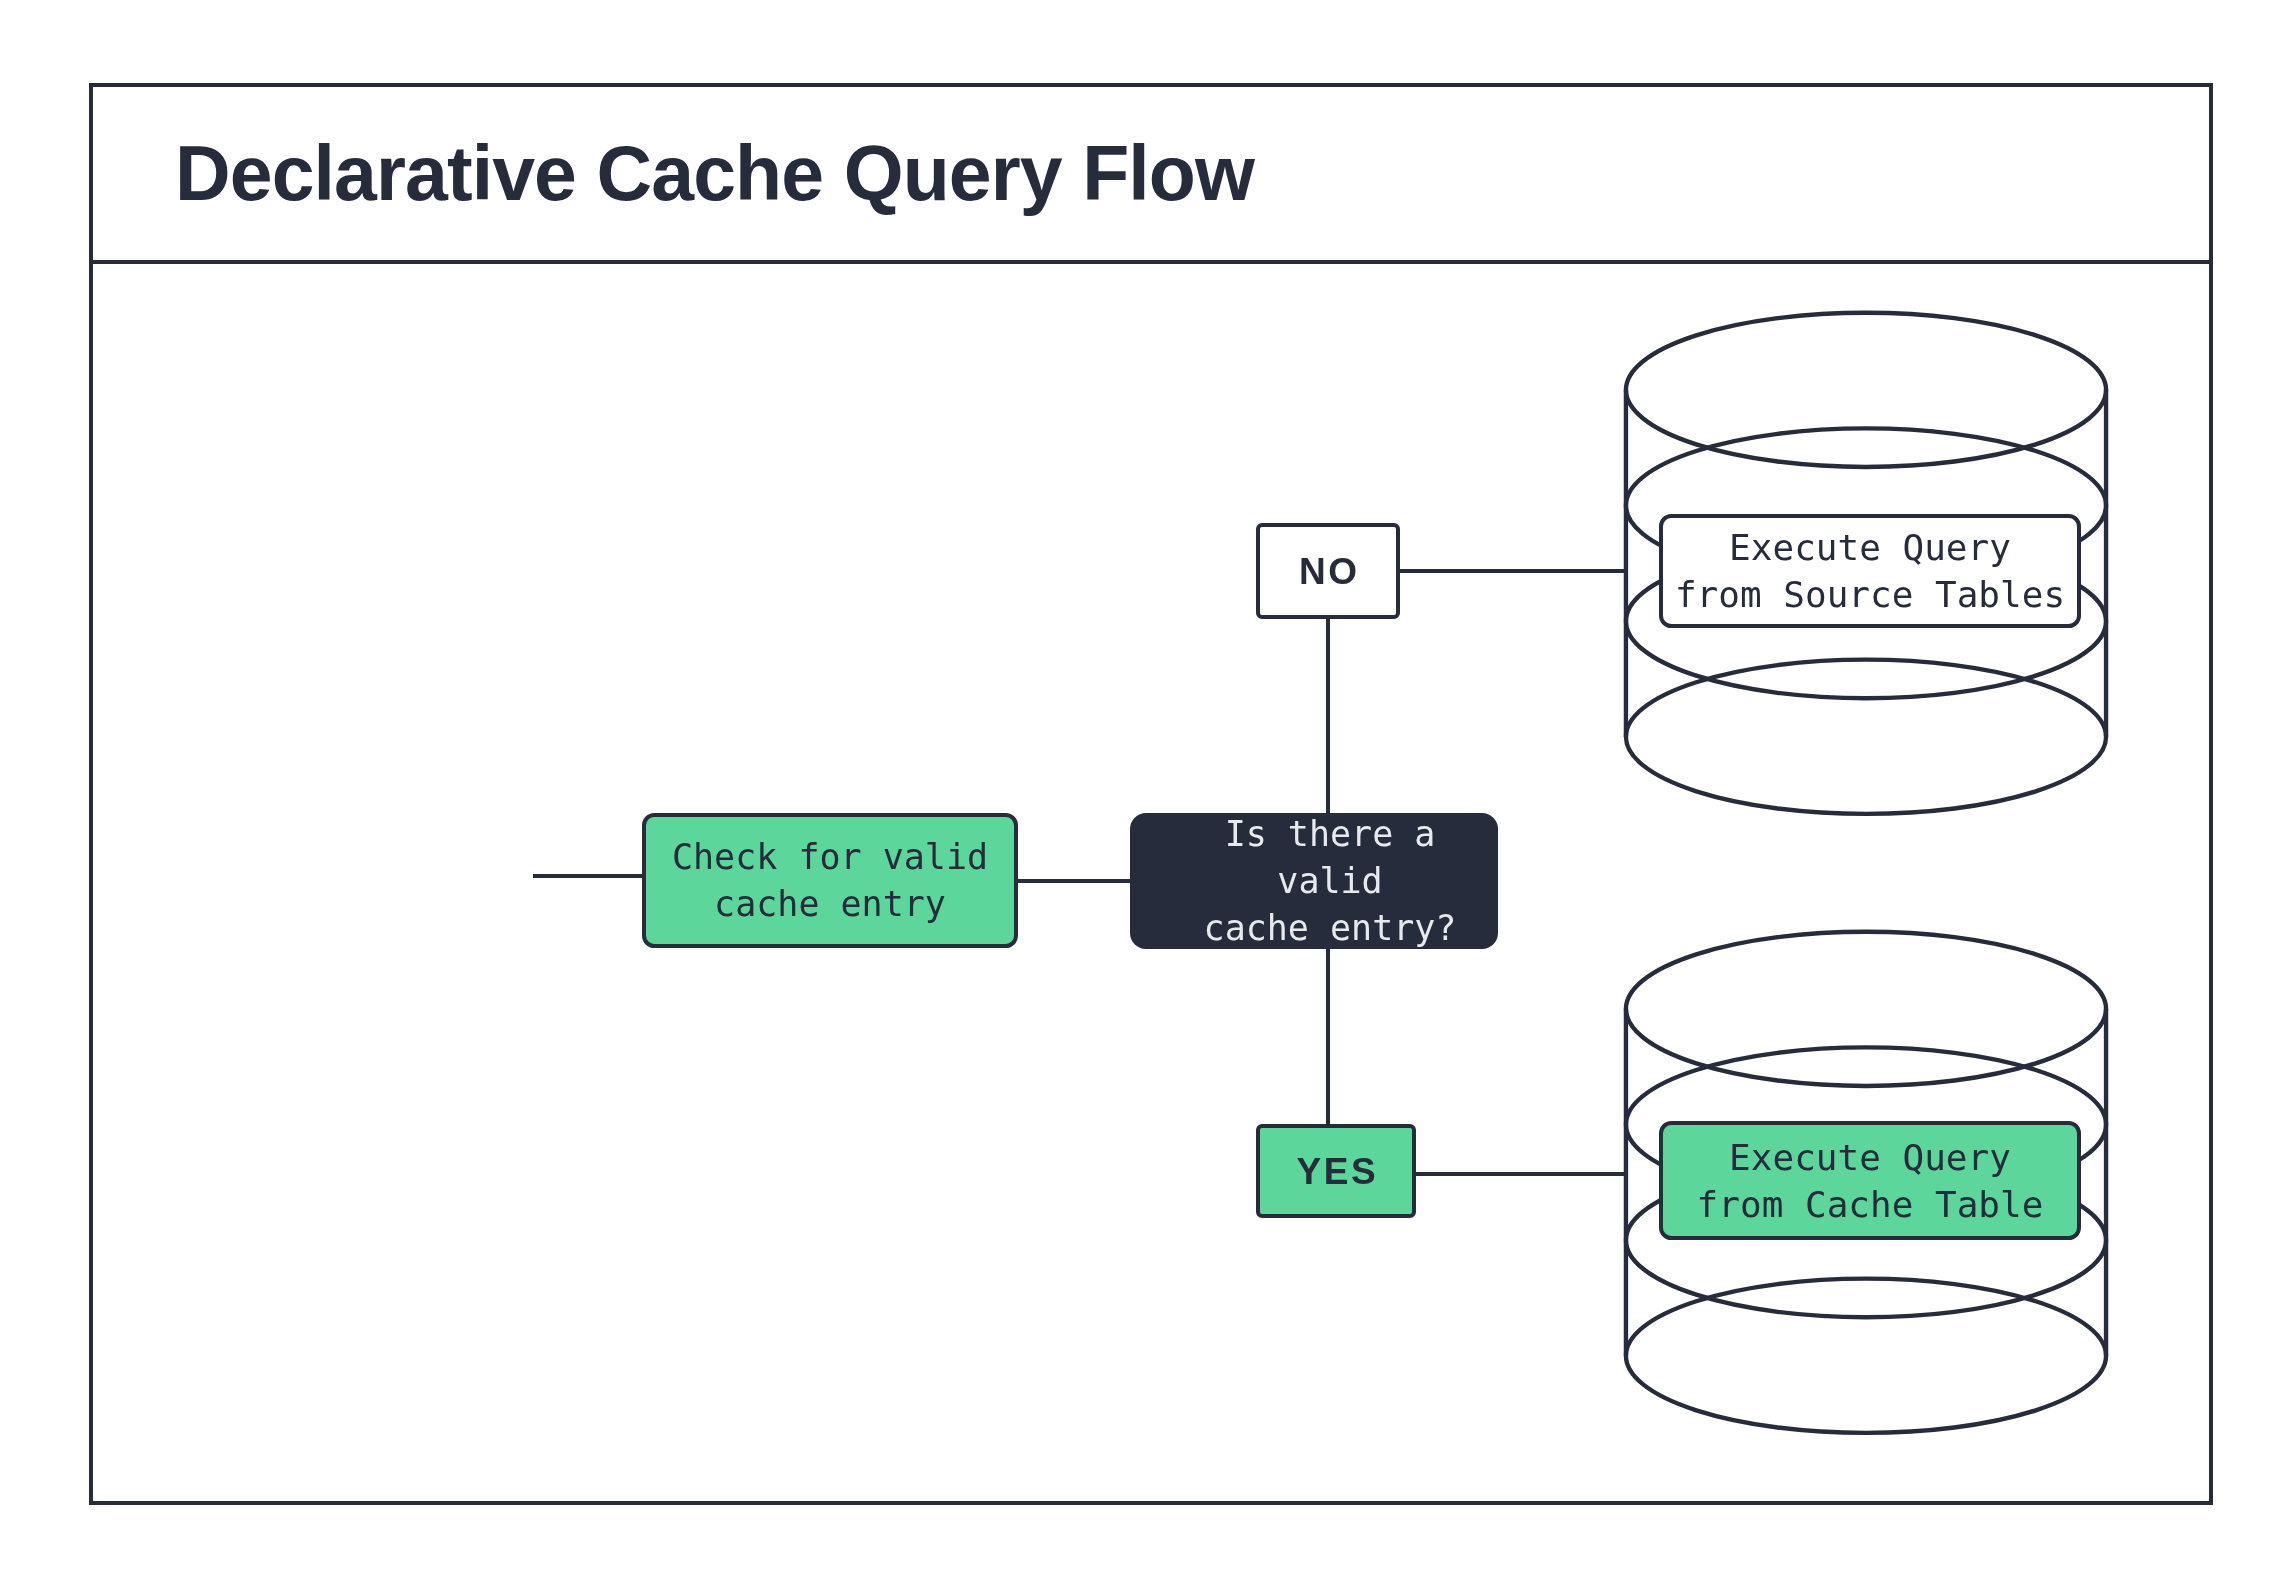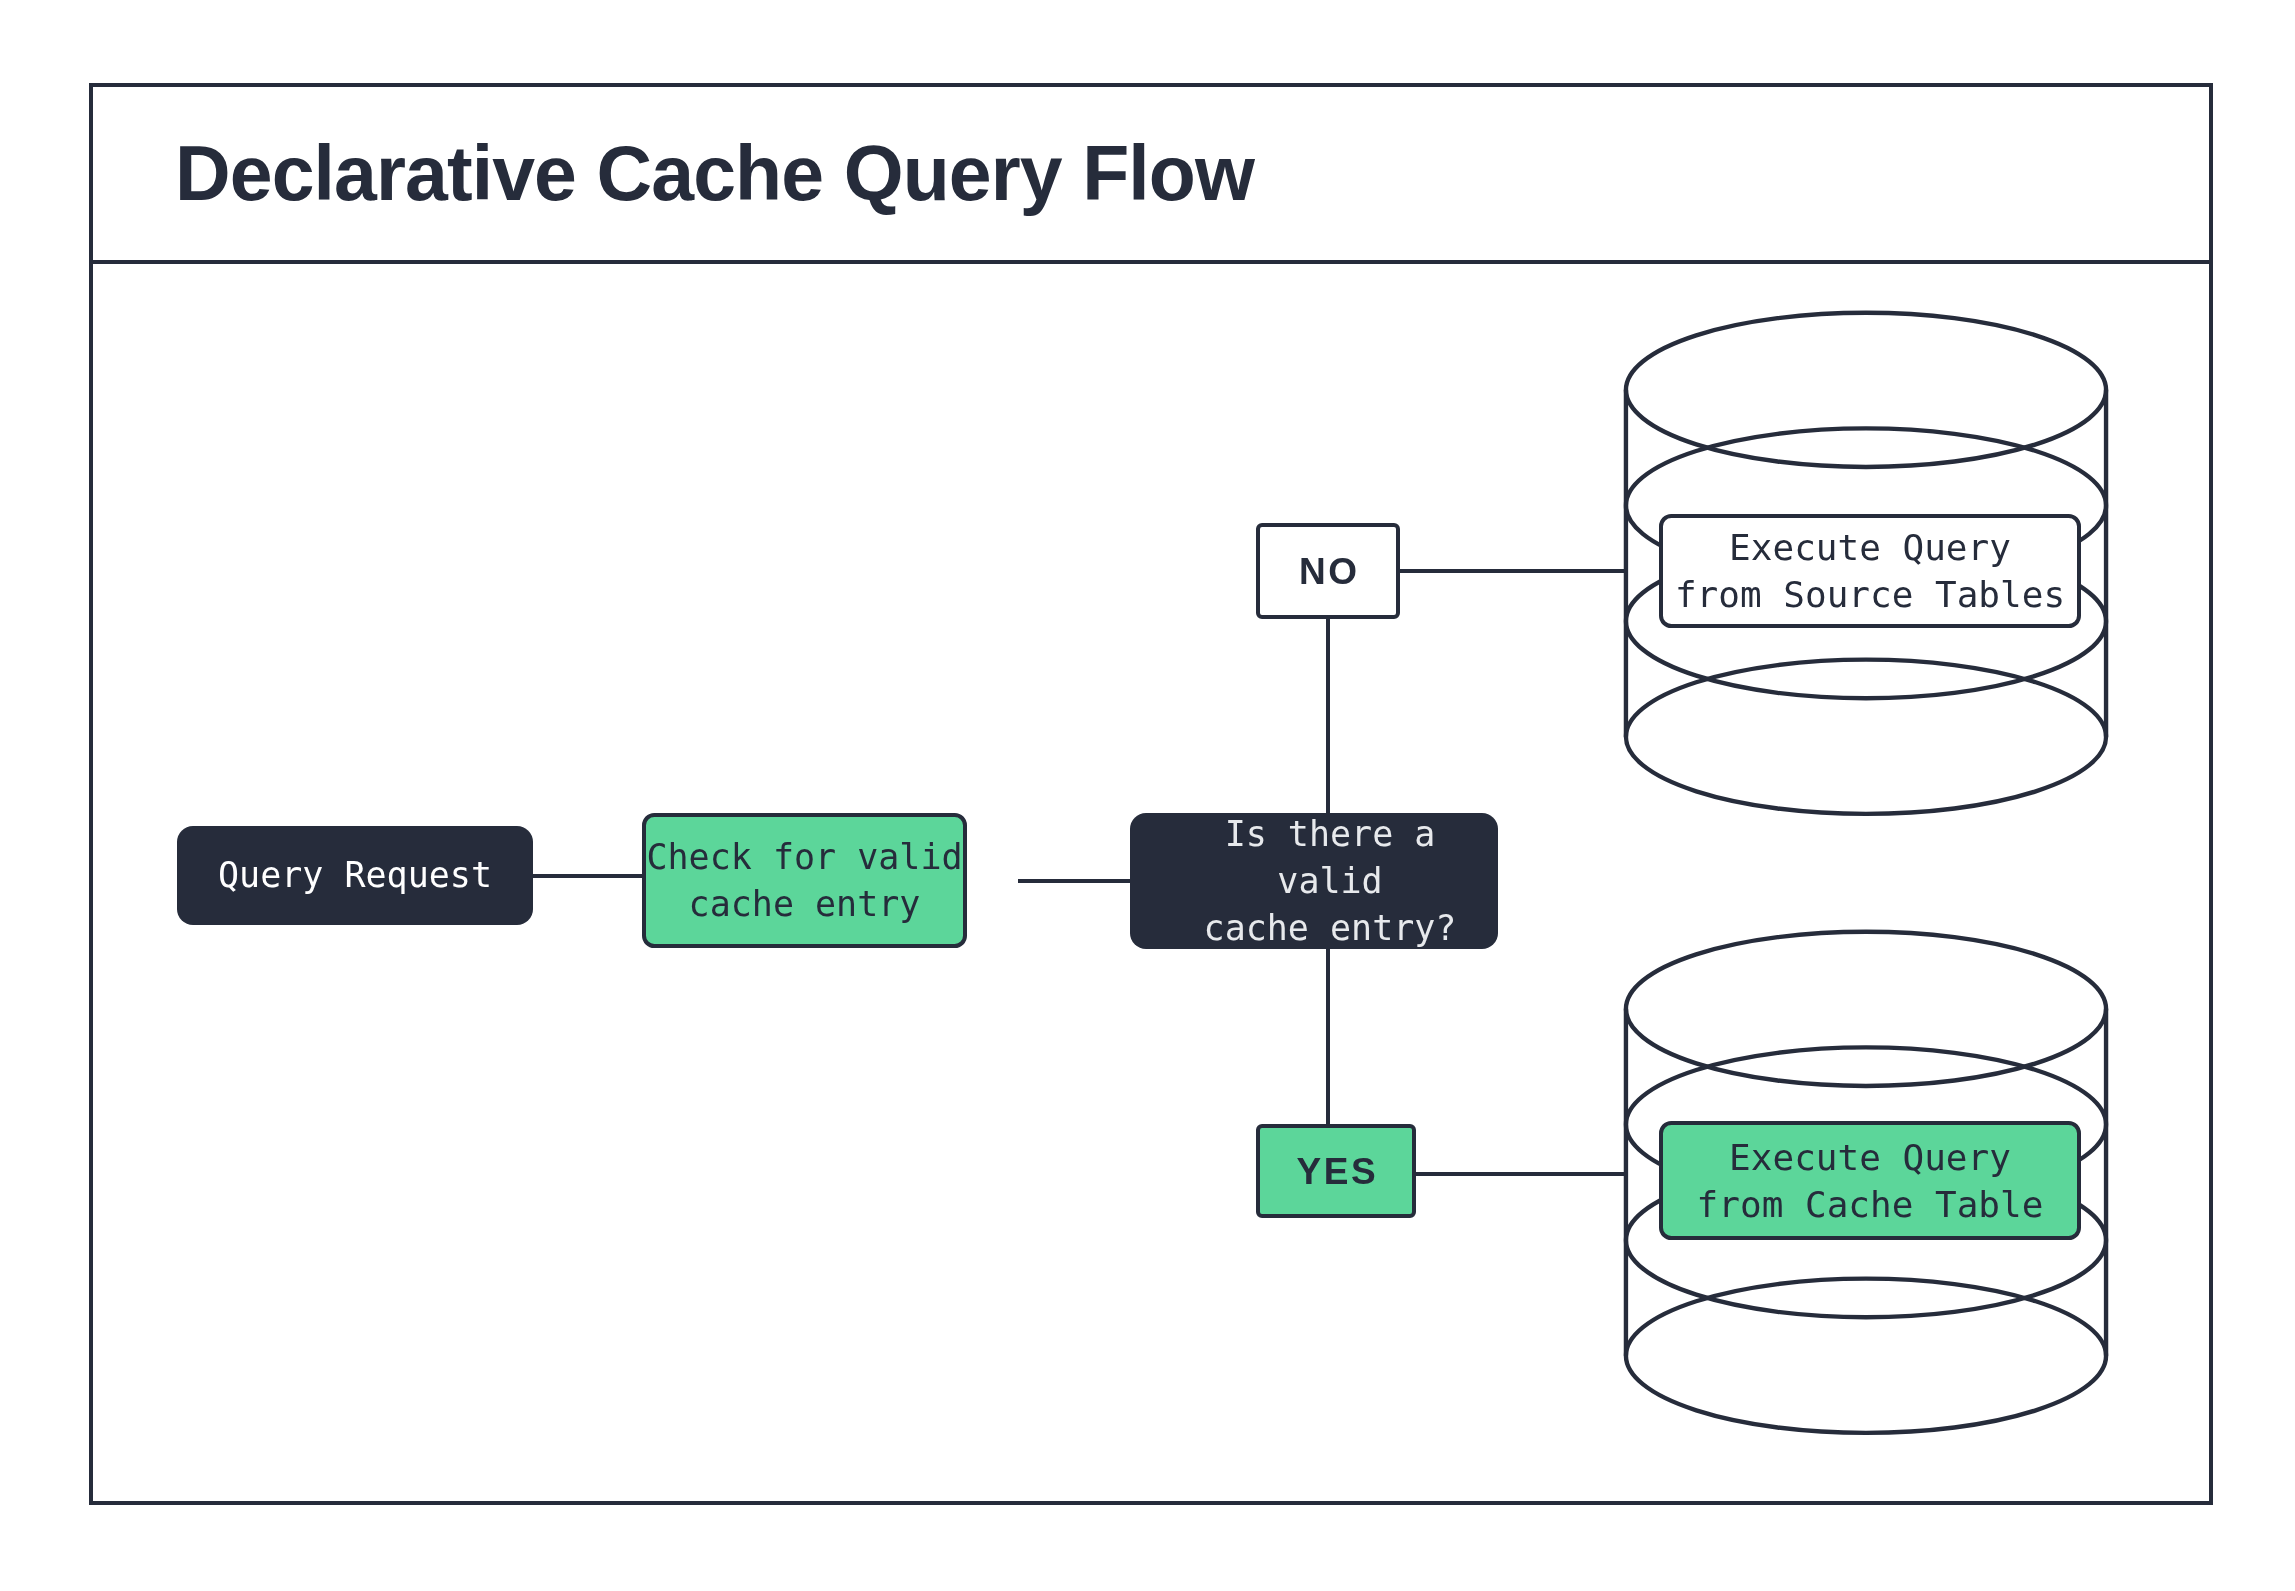--- a/index.html
+++ b/index.html
@@ -67,21 +67,21 @@
     border:4.4px solid var(--ink);
     border-radius:12.3px;
   }
   .node-white{
     background:var(--paper);
     color:var(--ink);
     border:4.4px solid var(--ink);
     border-radius:12.3px;
   }
   #node-query{left:177px;top:826px;width:356px;height:99px;}
-  #node-check{left:642px;top:813px;width:325px;height:135px;}
+  #node-check{left:642px;top:813px;width:376px;height:135px;}
   #node-decision{left:1130px;top:813px;width:368px;height:136px;color:var(--decision-text);padding-left:32px;}
   .branch{
     font-family:"Liberation Sans",sans-serif;
     font-weight:700;
     font-size:37px;
     letter-spacing:2.6px;
     text-indent:2.6px;
     border-radius:6px;
     white-space:normal;
   }
@@ -137,21 +137,20 @@
     </div>
   </div>
 
   <div class="connector" id="c-query-check"></div>
   <div class="connector" id="c-check-decision"></div>
   <div class="connector" id="c-decision-no"></div>
   <div class="connector" id="c-decision-yes"></div>
   <div class="connector" id="c-no-sourcedb"></div>
   <div class="connector" id="c-yes-cachedb"></div>
 
-  <div class="node node-dark" id="node-query">Query Request</div>
   <div class="node node-green" id="node-check">Check for valid
 cache entry</div>
   <div class="node node-dark" id="node-decision">Is there a valid
 cache entry?</div>
   <div class="node node-white branch" id="node-no">NO</div>
   <div class="node node-green branch" id="node-yes">YES</div>
 
   <svg class="cylinder" id="cyl-source" width="488" height="513" viewBox="0 0 557 585">
     <g class="cyl-stroke">
       <line x1="4.5" y1="92" x2="4.5" y2="488"></line>

